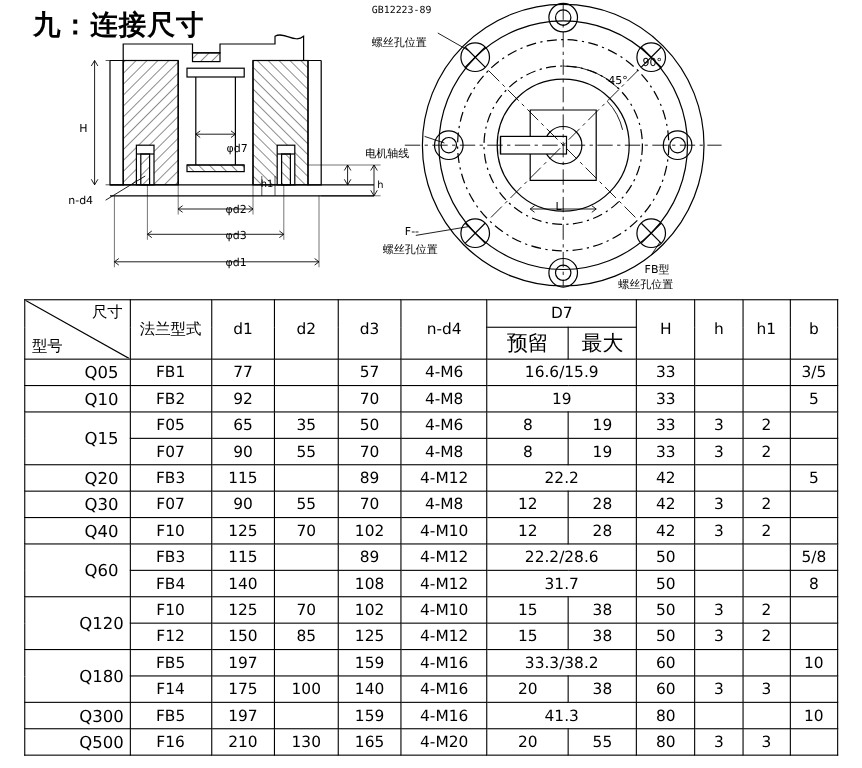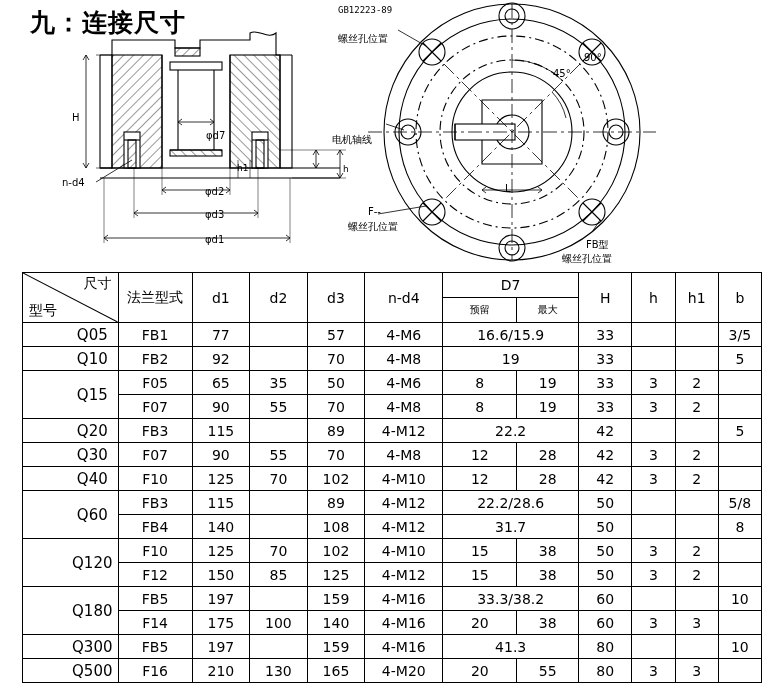--- a/index.html
+++ b/index.html
@@ -36,21 +36,21 @@
     border:1px solid #000;text-align:center;vertical-align:middle;
     padding:1px 2px;height:21px;font-weight:normal;
   }
   .hdr td{height:22px;}
   .corner{position:relative;height:46px !important;width:92px;padding:0 !important;}
   .corner .c1{position:absolute;right:6px;top:2px;font-size:14px;}
   .corner .c2{position:absolute;left:6px;bottom:2px;font-size:14px;}
   .corner .slash{position:absolute;left:0;top:0;width:100%;height:100%;}
   .model{font-size:15px;padding-left:46px;}
   .d7top{height:22px !important;}
-  .sub{font-size:10px;}
+  .sub{font-size:19px;}
 </style>
 </head>
 <body>
 
 <div id="root">
 
   <div class="title">九：连接尺寸</div>
 
   <div class="drawing">
     <svg width="784" height="268">

